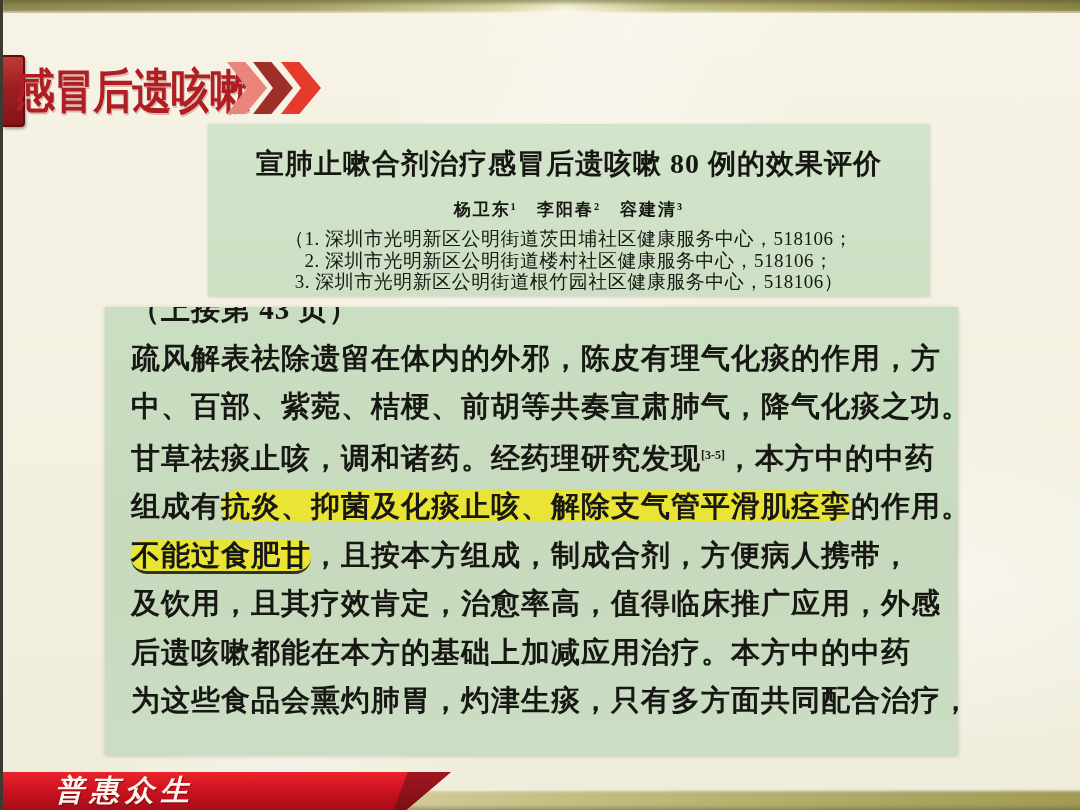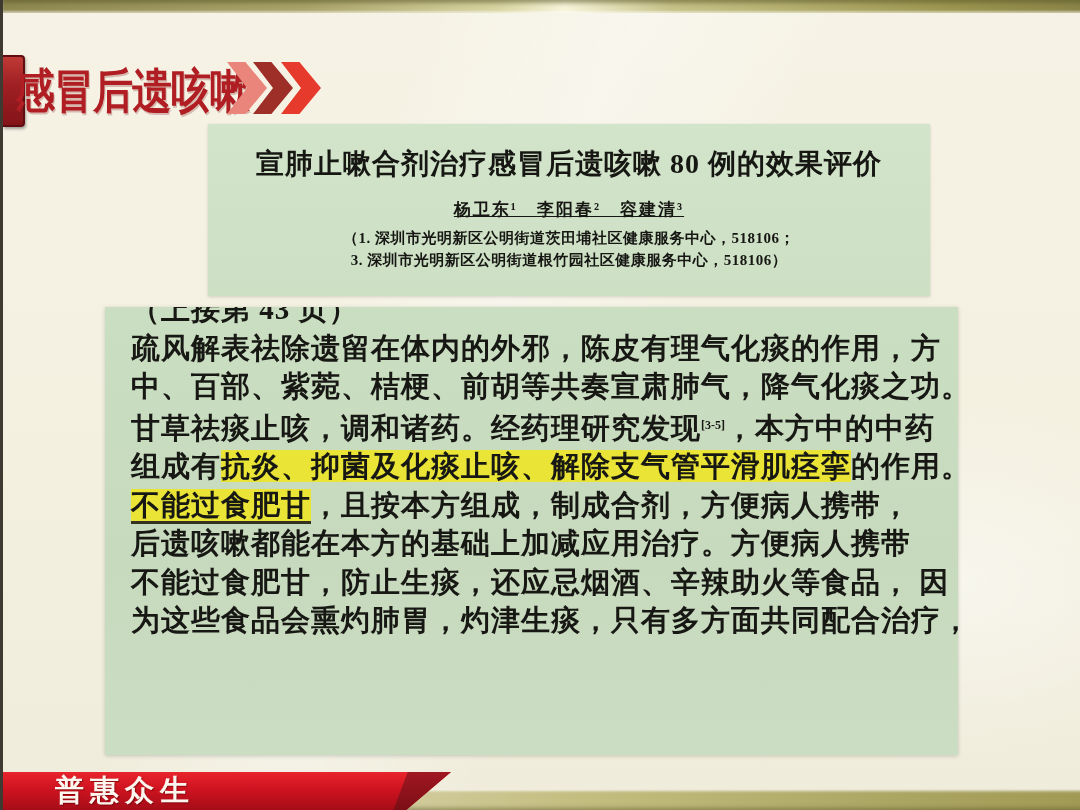--- a/index.html
+++ b/index.html
@@ -45,59 +45,59 @@
   .chev3 { left:54px; background:#e63b2c; }
 
   
   .paper-head {
     position:absolute; left:205px; top:124px; width:722px; height:172px;
     background:linear-gradient(180deg,#d2e4ca 0%,#cde0c4 100%);
     box-shadow:0 1px 3px rgba(0,0,0,.15);
     text-align:center; color:#161613;
   }
   .paper-title { margin-top:21px; font-size:28px; font-weight:bold; letter-spacing:1px; }
-  .paper-authors { margin-top:15px; font-size:17px; font-weight:bold; letter-spacing:2px;text-decoration:underline; }
+  .paper-authors { margin-top:15px; font-size:17px; font-weight:bold; letter-spacing:2px; }
   .paper-affils { margin-top:7px; }
-  .paper-affils div { font-size:15px; font-weight:bold; line-height:21.5px; letter-spacing:.5px; }
+  .paper-affils div { font-size:19px; font-weight:normal; line-height:21.5px; letter-spacing:.5px; }
 
   
   .paper-body {
     position:absolute; left:102px; top:307px; width:853px; height:448px;
     background:linear-gradient(180deg,#cadec2 0%,#c7dabd 55%,#cbddc3 100%);
     box-shadow:0 1px 4px rgba(0,0,0,.18);
     padding:0 0 0 26px; overflow:hidden;
     color:#171714;
   }
   .bodyline, .cutline {
     font-size:29px; font-weight:bold; line-height:38.5px;
-    letter-spacing:1px; white-space:nowrap;
+    letter-spacing:1px; white-space:nowrap;margin-top:10px;
   }
   .cutline { margin-top:-17px; }
-  .bodyline .hl { background:#e9e435; }
+  .bodyline .hl { background:#e9e435;border-radius:16px; }
   .bodyline .ul { border-bottom:3px solid #33331f; }
   .bodyline .sup { font-size:12px; vertical-align:9px; letter-spacing:0; }
 
   
   .bottom-bar {
     position:absolute; left:0; bottom:0; width:1080px; height:21px;
     background:linear-gradient(90deg,#eee9d2 0%,#ddd8b4 22%,#c2bc7e 55%,#aaa461 85%,#a09a54 100%);
     box-shadow:inset 0 3px 3px -1px rgba(255,255,255,.8), inset 0 -4px 4px -2px rgba(90,85,40,.5);
   }
   .footer-banner {
     position:absolute; left:0; top:772px; width:448px; height:38px;
     clip-path:polygon(0 0, 100% 0, 90% 100%, 0 100%);
     background:linear-gradient(180deg,#e8242c 0%,#cf1320 45%,#a50d18 100%);
     display:flex; align-items:center;
   }
   .footer-banner::after {
     content:""; position:absolute; right:0; top:0; width:60px; height:38px;
     clip-path:polygon(28% 0, 100% 0, 76% 100%, 4% 100%);
     background:linear-gradient(180deg,#a01721,#7c0e16);
   }
-  .slogans { display:flex; gap:24px; margin-left:52px; }
+  .slogans { display:flex; gap:24px; margin-left:52px;font-style:italic; }
   .slogan { color:#fdf6ee; font-size:29px; font-weight:bold; letter-spacing:6px;
     text-shadow:1px 1px 1px rgba(90,0,0,.6); }
 </style>
 </head>
 <body>
 
 <div class="slide">
 
   <div class="top-bar"></div>
 
@@ -110,34 +110,35 @@
     <div class="chev chev1"></div>
     <div class="chev chev2"></div>
     <div class="chev chev3"></div>
   </div>
 
   <div class="paper-head">
     <div class="paper-title">宣肺止嗽合剂治疗感冒后遗咳嗽 80 例的效果评价</div>
     <div class="paper-authors">杨卫东¹　李阳春²　容建清³</div>
     <div class="paper-affils">
       <div>（1. 深圳市光明新区公明街道茨田埔社区健康服务中心，518106；</div>
+      <div>2. 深圳市光明新区公明街道楼村社区健康服务中心，518106；</div>
       <div>3. 深圳市光明新区公明街道根竹园社区健康服务中心，518106）</div>
     </div>
   </div>
 
   <div class="paper-body">
     <div class="cutline">（上接第 43 页）</div>
     <div>
         <div class="bodyline"><span>疏风解表祛除遗留在体内的外邪，陈皮有理气化痰的作用，方</span></div>
         <div class="bodyline"><span>中、百部、紫菀、桔梗、前胡等共奏宣肃肺气，降气化痰之功。</span></div>
         <div class="bodyline"><span>甘草祛痰止咳，调和诸药。经药理研究发现</span><span class="sup">[3-5]</span><span>，本方中的中药</span></div>
         <div class="bodyline"><span>组成有</span><span class="hl">抗炎、抑菌及化痰止咳、解除支气管平滑肌痉挛</span><span>的作用。</span></div>
         <div class="bodyline"><span class="hl ul">不能过食肥甘</span><span>，且按本方组成，制成合剂，方便病人携带，</span></div>
-        <div class="bodyline"><span>后遗咳嗽都能在本方的基础上加减应用治疗。方便病人携带</span></div>
-        <div class="bodyline"><span>不能过食肥甘，防止生痰，还应忌烟酒、辛辣助火等食品， 因</span></div>
+        <div class="bodyline"><span>及饮用，且其疗效肯定，治愈率高，值得临床推广应用，外感</span></div>
+        <div class="bodyline"><span>后遗咳嗽都能在本方的基础上加减应用治疗。本方中的中药</span></div>
         <div class="bodyline"><span>为这些食品会熏灼肺胃，灼津生痰，只有多方面共同配合治疗，</span></div>
       </div>
   </div>
 
   <div class="bottom-bar"></div>
 
   <div class="footer-banner">
     <div class="slogans">
       <span class="slogan">普惠众生</span>
     </div>

